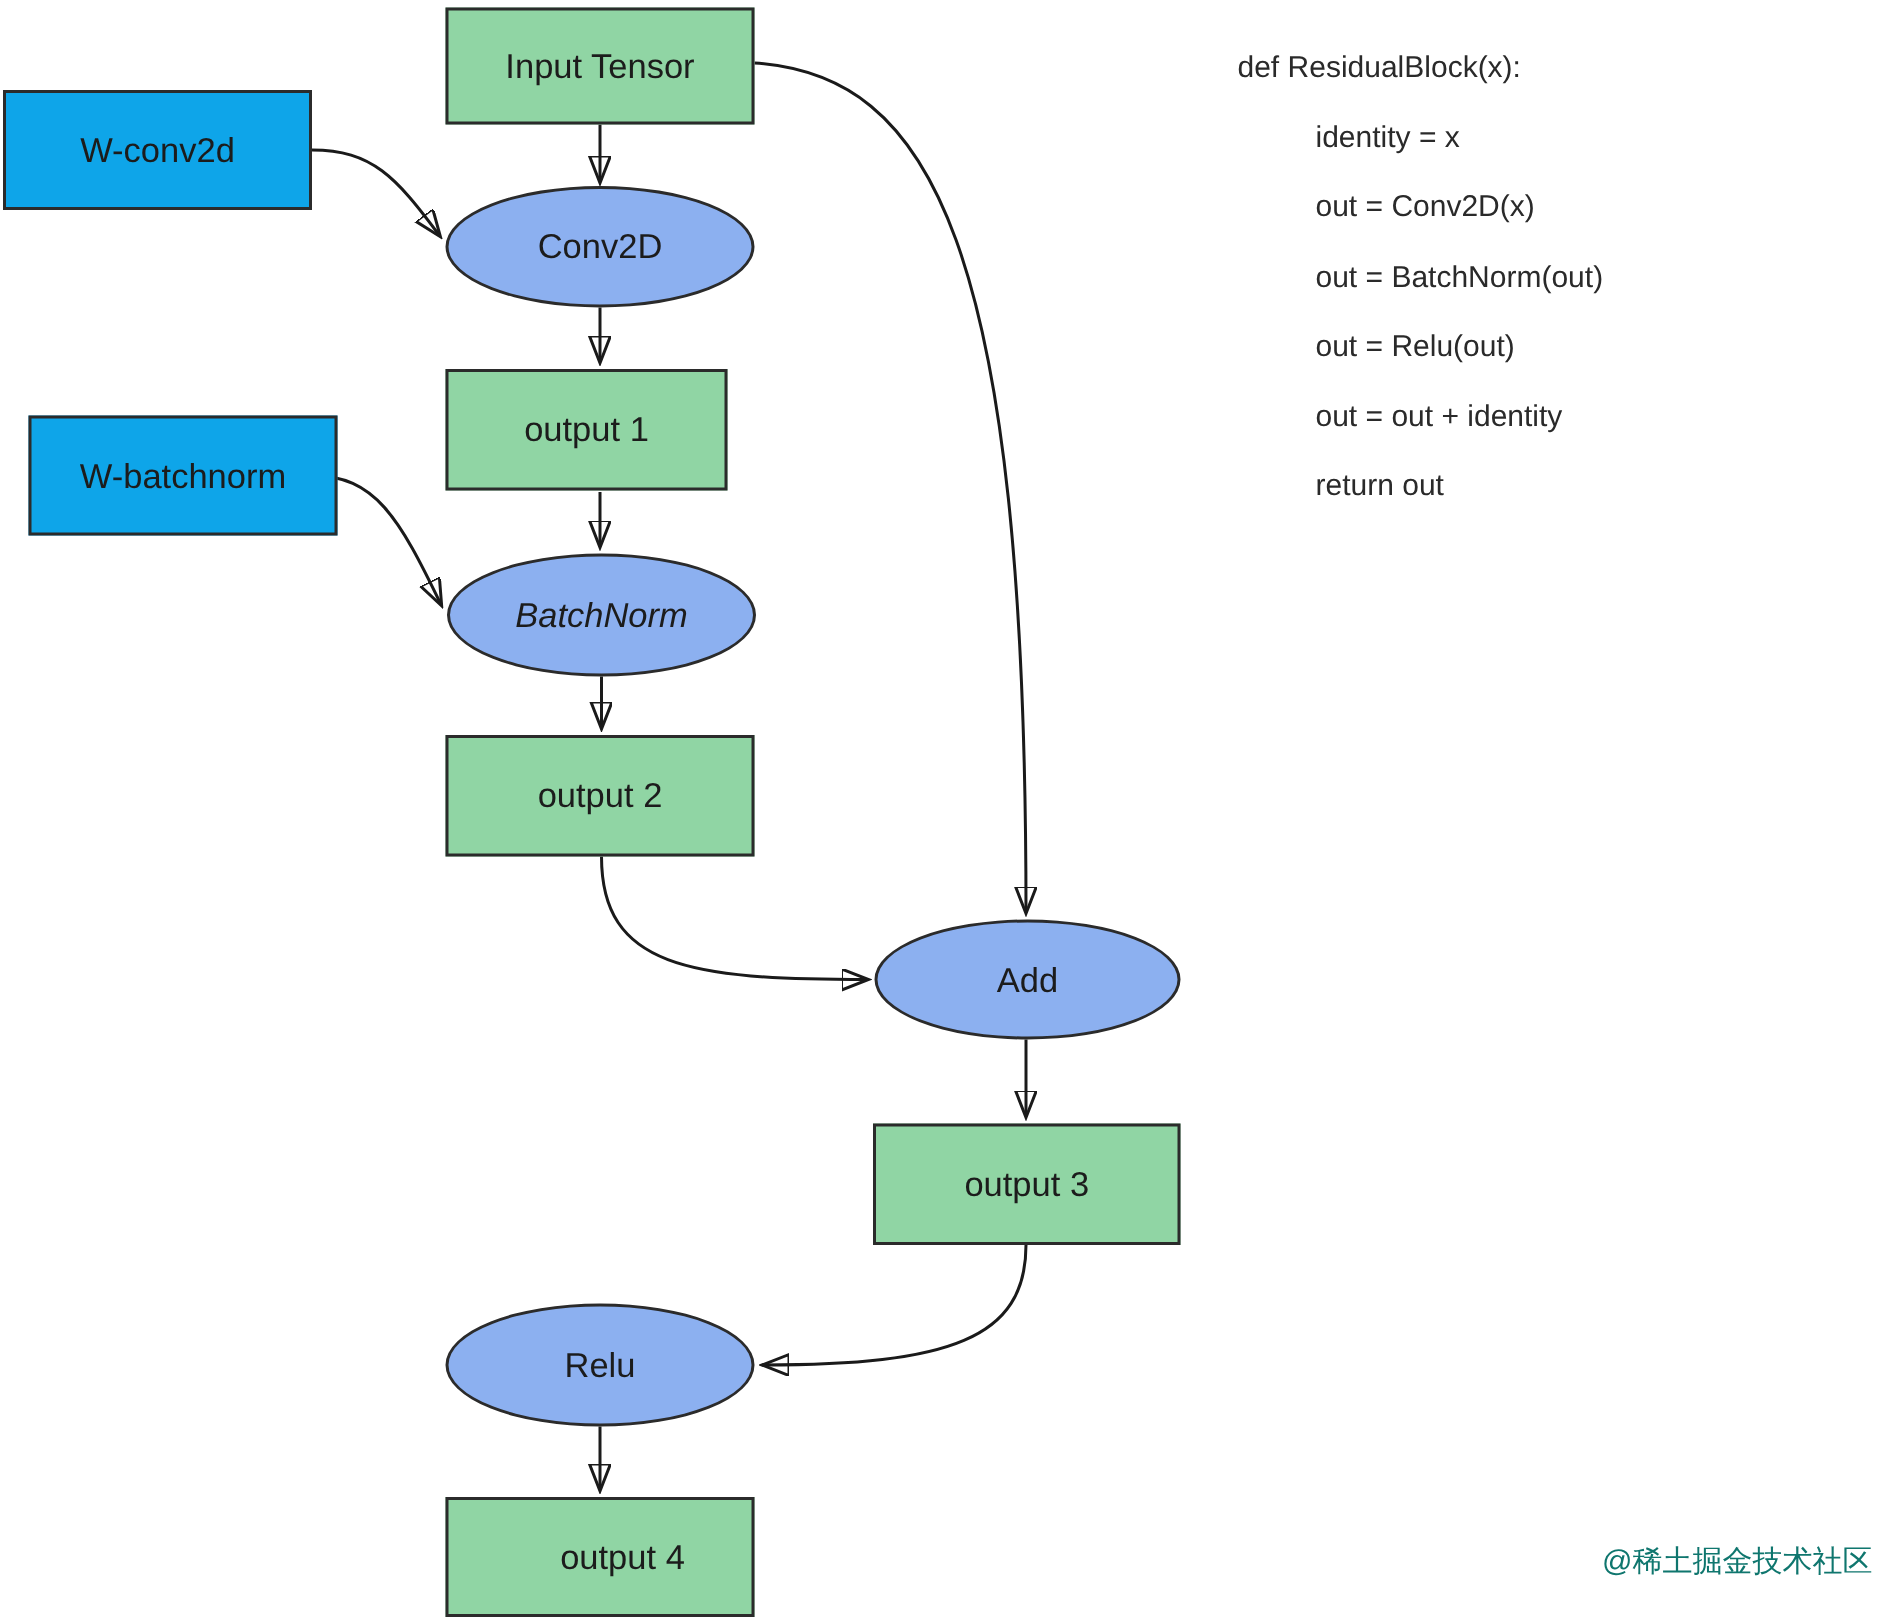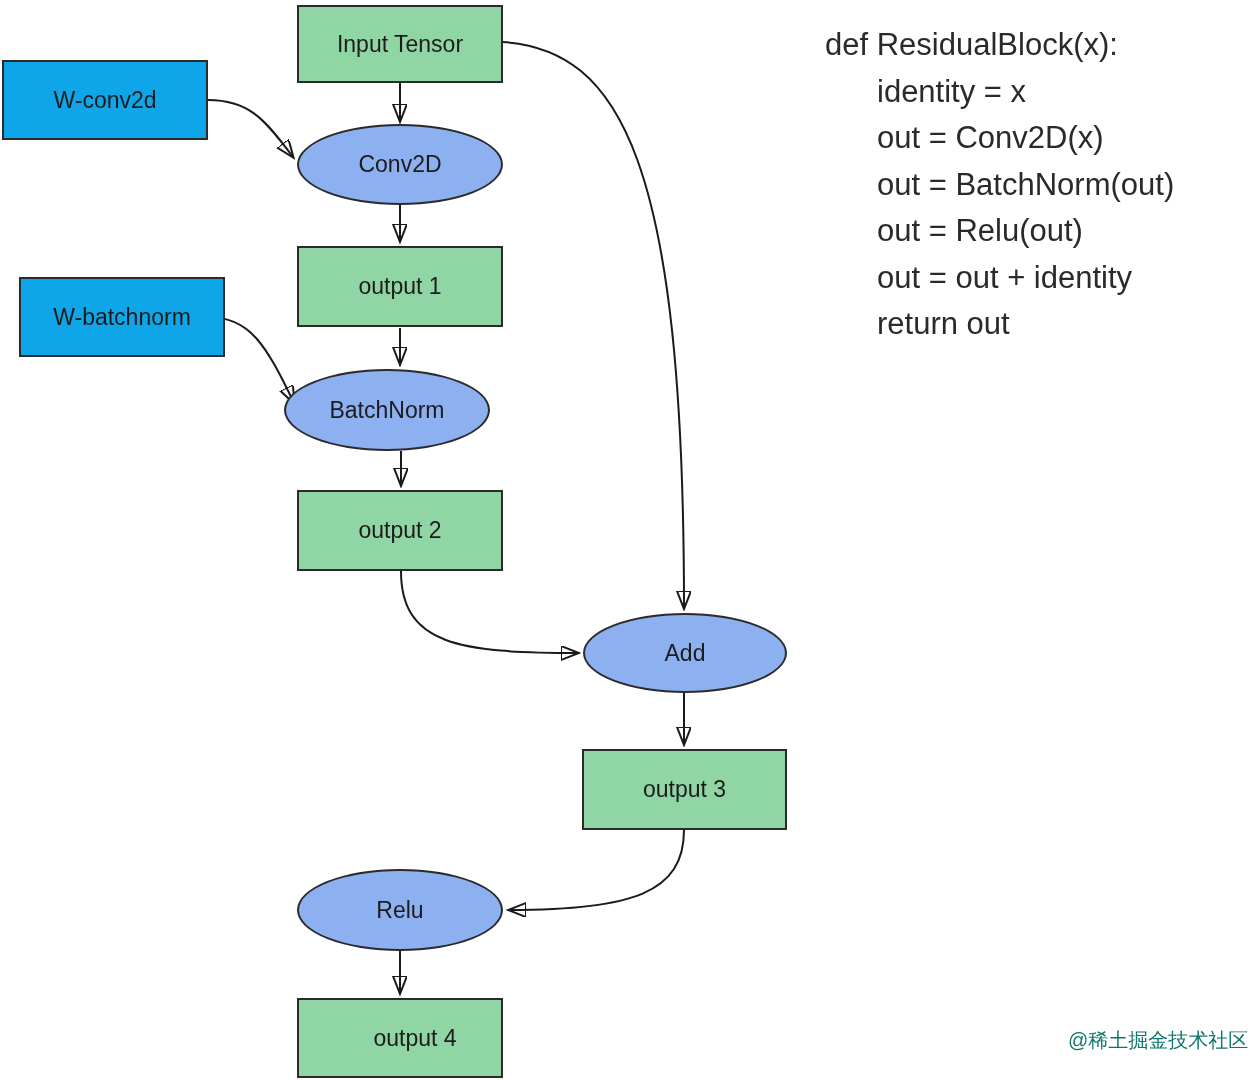--- a/index.html
+++ b/index.html
@@ -29,21 +29,21 @@
     text-align: center;
   }
   .rect-green  { background: #90d5a4; }
   .rect-orange { background: #0ea5e9; }
   .ellipse     { background: #8cb0f0; border-radius: 50%; }
 
   .code-block {
     position: absolute;
     left: 825px;
     top: 22px;
-    font-size: 31px;
+    font-size: 20px;
     color: #2a2a2a;
   }
   .code-line { height: 46.5px; line-height: 46.5px; white-space: pre; }
   .code-line.indent { padding-left: 52px; }
 
   .watermark {
     position: absolute;
     left: 1068px;
     top: 1027px;
     font-size: 20px;
@@ -74,25 +74,25 @@
     <path marker-end="url(#arrow)" d="M 684 830 C 684 893 632 910 509 910"></path>
     <path marker-end="url(#arrow)" d="M 400 951 L 400 993"></path>
   </svg>
 
   <div class="node rect-green" style="left:297px; top:5px; width:206px; height:78px;">Input Tensor</div>
 
   <div class="node rect-orange" style="left:2px; top:60px; width:206px; height:80px;">W-conv2d</div>
 
   <div class="node ellipse" style="left:297px; top:124px; width:206px; height:81px;text-align:right;">Conv2D</div>
 
-  <div class="node rect-green" style="left:297px; top:246px; width:206px; height:81px;">output 1</div>
+  <div class="node rect-green" style="left:297px; top:246px; width:188px; height:81px;">output 1</div>
 
   <div class="node rect-orange" style="left:19px; top:277px; width:206px; height:80px;">W-batchnorm</div>
 
-  <div class="node ellipse" style="left:284px; top:369px; width:206px; height:82px;">BatchNorm</div>
+  <div class="node ellipse" style="left:298px; top:369px; width:206px; height:82px;font-style:italic;">BatchNorm</div>
 
   <div class="node rect-green" style="left:297px; top:490px; width:206px; height:81px;">output 2</div>
 
   <div class="node ellipse" style="left:583px; top:613px; width:204px; height:80px;">Add</div>
 
   <div class="node rect-green" style="left:582px; top:749px; width:205px; height:81px;">output 3</div>
 
   <div class="node ellipse" style="left:297px; top:869px; width:206px; height:82px;">Relu</div>
 
   <div class="node rect-green" style="left:297px; top:998px; width:206px; height:80px;padding-left:30px;">output 4</div>

